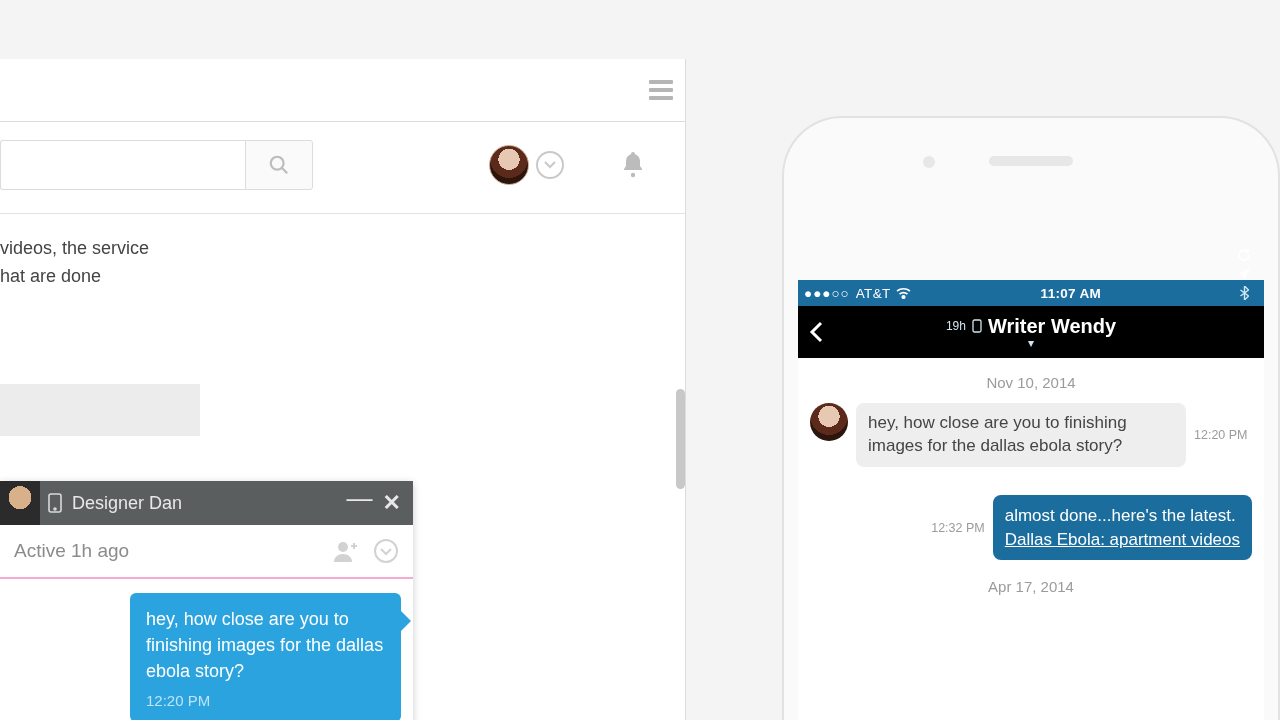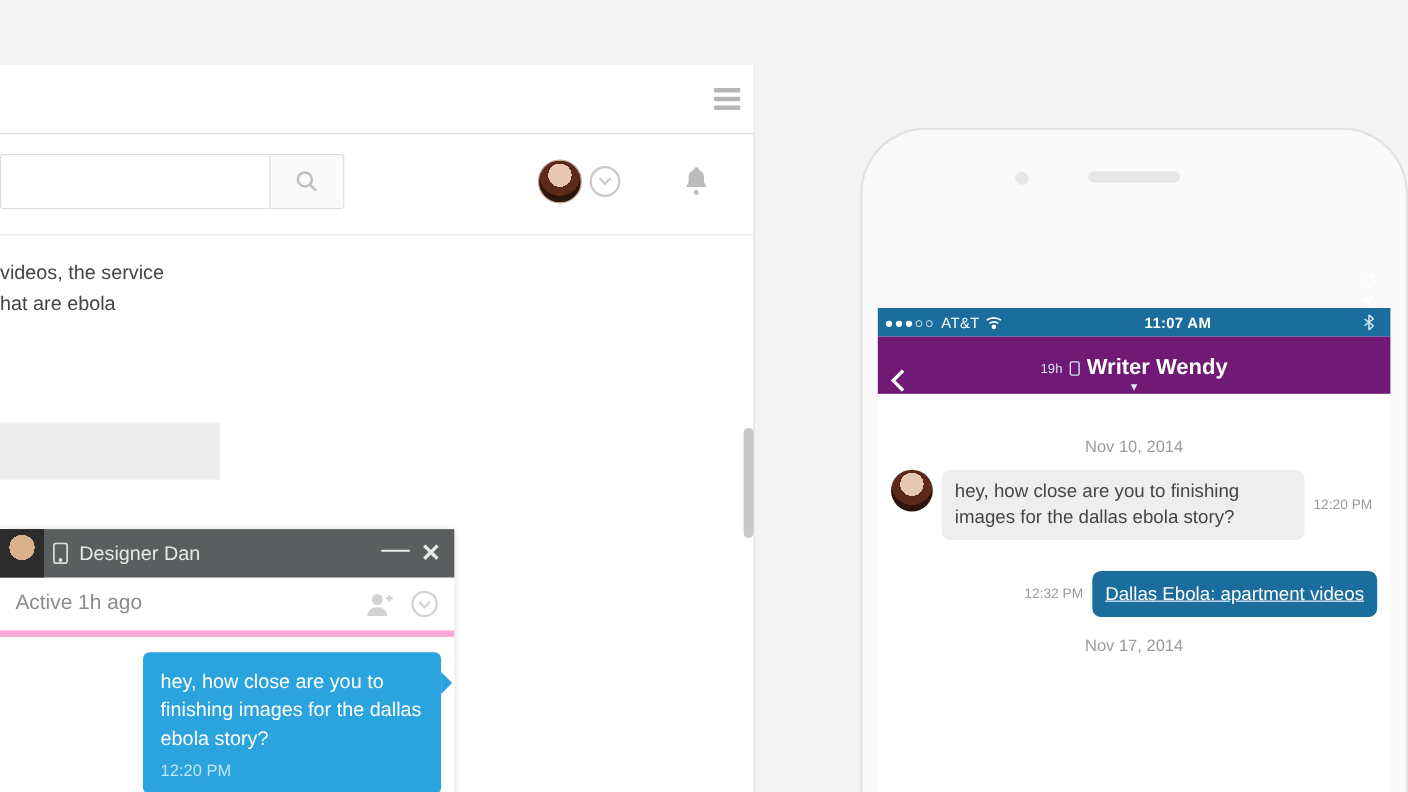--- a/index.html
+++ b/index.html
@@ -128,21 +128,21 @@
     width:40px; height:44px;
     background: radial-gradient(circle at 50% 38%, #d8b08a 34%, #2b2b2b 34% 100%);
   }
   .chat-header .phone-ico { margin:0 10px 0 8px; color:#d8d8d8;}
   .chat-header .name { font-size:18px; color:#e8e8e8; font-weight:400; }
   .chat-header .spacer { flex:1; }
   .chat-header .min { font-size:26px; color:#e8e8e8; margin-right:10px; cursor:pointer; position:relative; top:-5px;}
   .chat-header .close { font-size:22px; color:#e8e8e8; cursor:pointer; font-weight:bold;}
   .chat-sub {
     height:54px;
-    border-bottom:6px solid #f9a8d4;
+    border-bottom:2px solid #f9a8d4;
     display:flex; align-items:center;
     padding:0 14px;
     color:#8b8b8b;
     font-size:19px;
   }
   .chat-sub .spacer{flex:1;}
   .chat-sub .sicon{ margin-left:14px; color:#cfcfcf; cursor:pointer;}
   .outgoing {
     margin: 14px 12px 10px 130px;
     background:#2aa3df;
@@ -226,40 +226,39 @@
   .status-bar .mid { flex:1; text-align:center; font-weight:600;}
   .status-bar .right { display:flex; align-items:center; gap:6px;flex-direction:column;}
   .batt {
     width:26px; height:12px; border:1.5px solid #fff; border-radius:2px; position:relative;
     background: linear-gradient(to right,#fff 66%, transparent 66%);
   }
   .batt::after{content:"";position:absolute;right:-4px;top:3px;width:2.5px;height:6px;background:#fff;border-radius:1px;}
 
   .nav-bar {
     height:52px;
-    background:#701a75;
+    background:#000000;
     color:#fff;
     display:flex;
-    align-items:flex-end;
+    align-items:center;
     padding:0 10px;
     position:relative;
   }
   .back-chevron { cursor:pointer; }
   .nav-title-wrap {
      position:absolute; left:0; right:0;
      display:flex; flex-direction:column; align-items:center;
      pointer-events:none;
   }
   .nav-title { font-size:20px; font-weight:700; display:flex; align-items:center; gap:6px;}
   .nav-title .presence { font-size:12px; font-weight:400; color:#cfe6f3;}
   .nav-caret { color:#cfe6f3; font-size:12px; margin-top:-2px;}
 
   .conv {
     padding: 8px 12px 0;
-    margin-top: 24px;
   }
   .date-sep { text-align:center; color:#9b9b9b; font-size:15px; margin:8px 0 12px;}
   .row-in { display:flex; align-items:flex-start; }
   .row-in .av3 {
     width:38px;height:38px;border-radius:50%;
     background: radial-gradient(circle at 50% 35%, #e7c8b2 34%, #5b2a1b 34% 60%, #2b150c 60%);
     margin-right:8px; flex-shrink:0;
   }
   .bubble-in {
     background:#eeeeee;
@@ -317,21 +316,21 @@
     <div class="bell">
       <svg width="24" height="28" viewBox="0 0 24 28" fill="#bcbcbc">
         <path d="M12 2a2 2 0 0 1 2 2v.3c3 1 5 3.6 5 6.7v5l2 3v1H3v-1l2-3v-5c0-3.1 2-5.7 5-6.7V4a2 2 0 0 1 2-2z"></path>
         <circle cx="12" cy="25" r="2.2"></circle>
       </svg>
     </div>
   </div>
 
   <div class="body-text">
     <div> videos, the service</div>
-    <div>hat are ebola</div>
+    <div>hat are done</div>
   </div>
 
   <div class="gray-block"></div>
 
   <div class="chat-popup">
     <div class="chat-header">
       <div class="chat-header-avatar"></div>
       <span class="phone-ico">
         <svg width="14" height="20" viewBox="0 0 14 20" fill="none" stroke="#d9d9d9" stroke-width="1.6">
             <rect x="1" y="1" width="12" height="18" rx="2"></rect>
@@ -438,20 +437,21 @@
         <div class="av3"></div>
         <div class="bubble-in">
           <span>hey, how close are you to finishing images for the dallas ebola story?</span>
         </div>
         <span class="ts-right">12:20 PM</span>
       </div>
 
       <div class="row-out">
         <span class="ts-left">12:32 PM</span>
         <div class="bubble-out">
+          <div>almost done...here's the latest.</div>
           <div class="link">Dallas Ebola: apartment videos</div>
         </div>
       </div>
 
-      <div class="date-sep" style="margin-top:18px">Nov 17, 2014</div>
+      <div class="date-sep" style="margin-top:18px">Apr 17, 2014</div>
     </div>
   </div>
 </div>
 
 </body></html>

